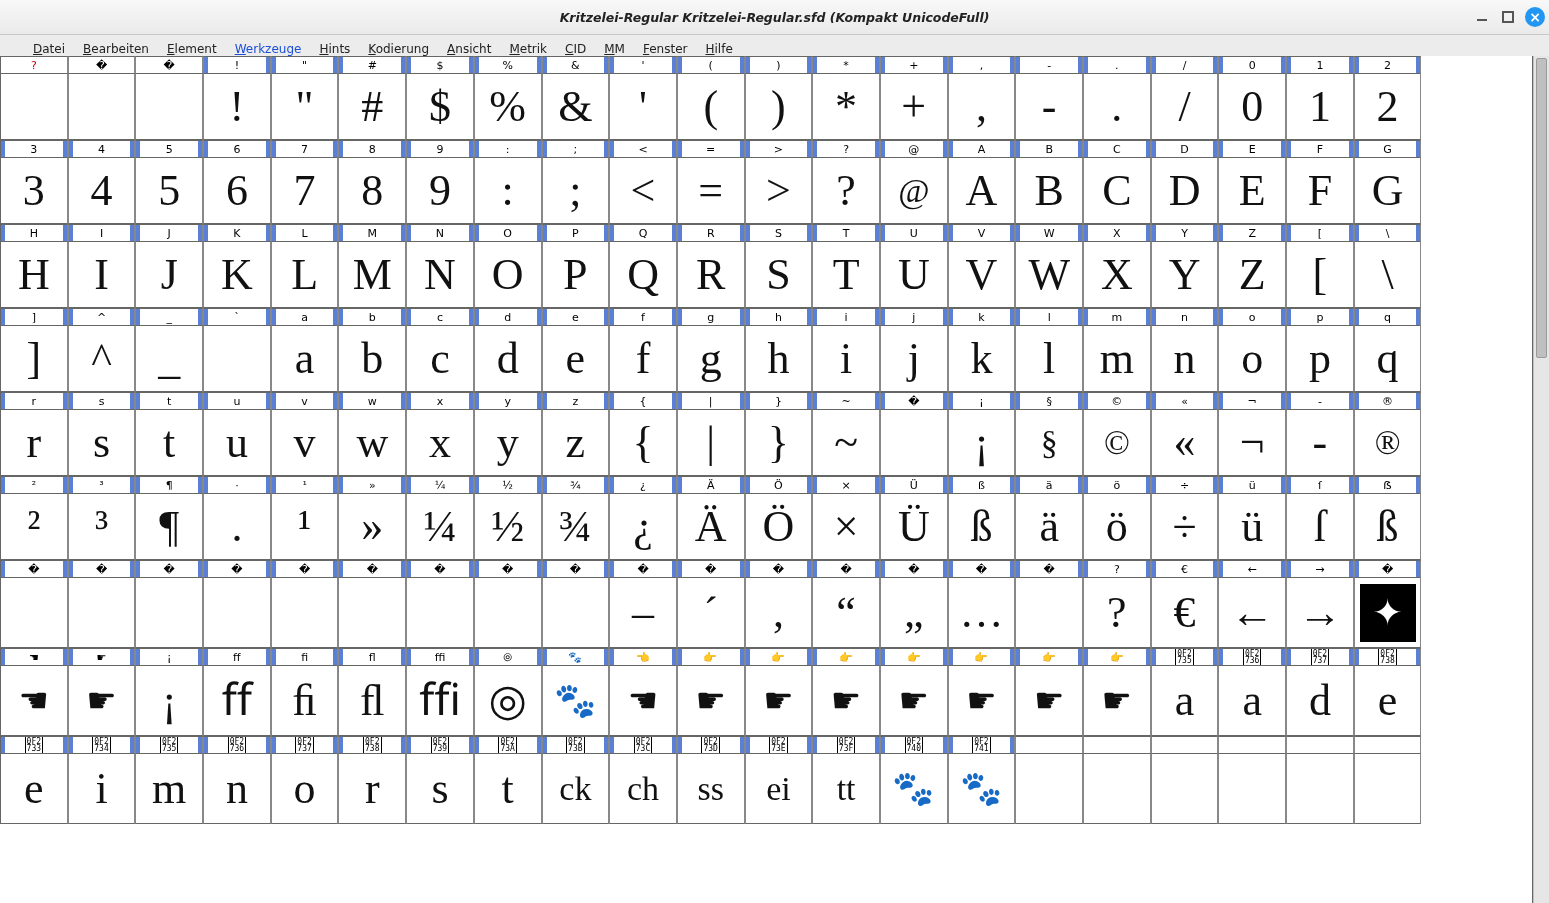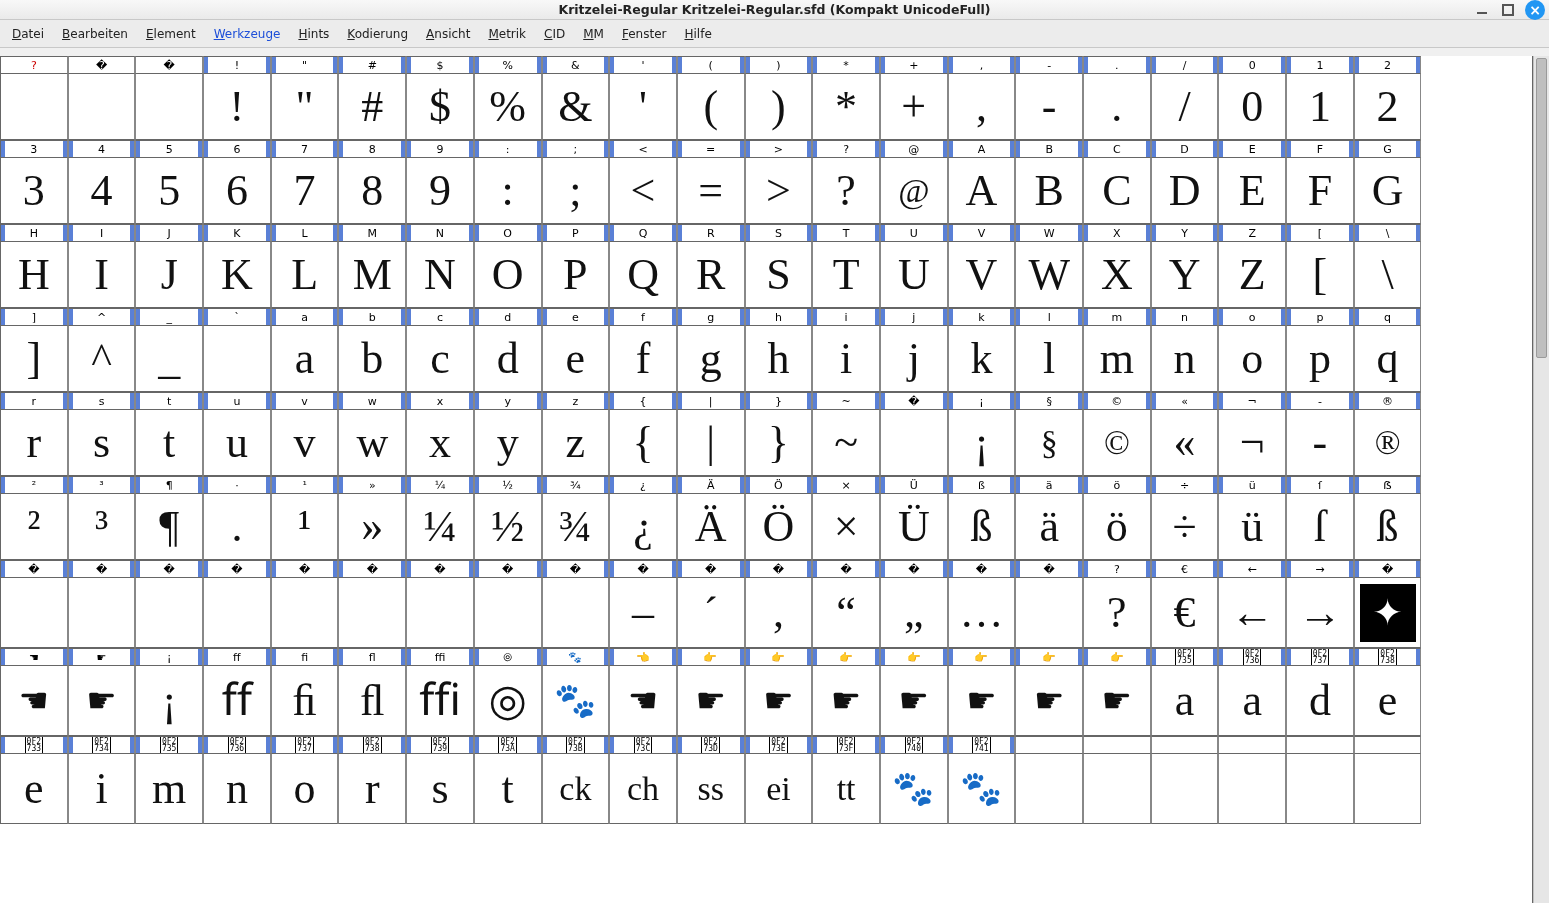--- a/index.html
+++ b/index.html
@@ -5,26 +5,27 @@
   * { box-sizing: border-box; margin: 0; padding: 0; }
   body {
     font-family: "DejaVu Sans", "Liberation Sans", sans-serif;
     font-size: 12px;
     background: #f0f0f0;
     overflow: hidden;
     width: 1549px;
     height: 903px;
   }
   .titlebar {
-    height: 20px;
+    height: 35px;
     background: linear-gradient(#f8f8f8, #eaeaea);
     border-bottom: 1px solid #c8c8c8;
     display: flex;
     align-items: center;
     position: relative;
+    font-style: italic;
   }
   .titlebar-title {
     position: absolute;
     left: 50%;
     transform: translateX(-50%);
     font-weight: bold;
     font-size: 12.5px;
     color: #222;
   }
   .titlebar-controls {
@@ -41,21 +42,21 @@
     width:20px; height:20px; border-radius:50%;
     background:#2196f3; color:#fff; font-weight:bold; font-size:14px;
     display:flex; align-items:center; justify-content:center;
   }
   .menubar {
     height: 28px;
     background: #ececec;
     border-bottom: 1px solid #c8c8c8;
     display: flex;
     align-items: center;
-    padding: 0 4px;
+    padding: 0 25px;
     gap: 2px;
   }
   .menu-item {
     padding: 4px 8px;
     cursor: pointer;
     color: #222;
   }
   .menu-item.disabled { color: #1d4ed8; cursor: default; }
   .menu-item .hot { text-decoration: underline; }
   .viewport {

